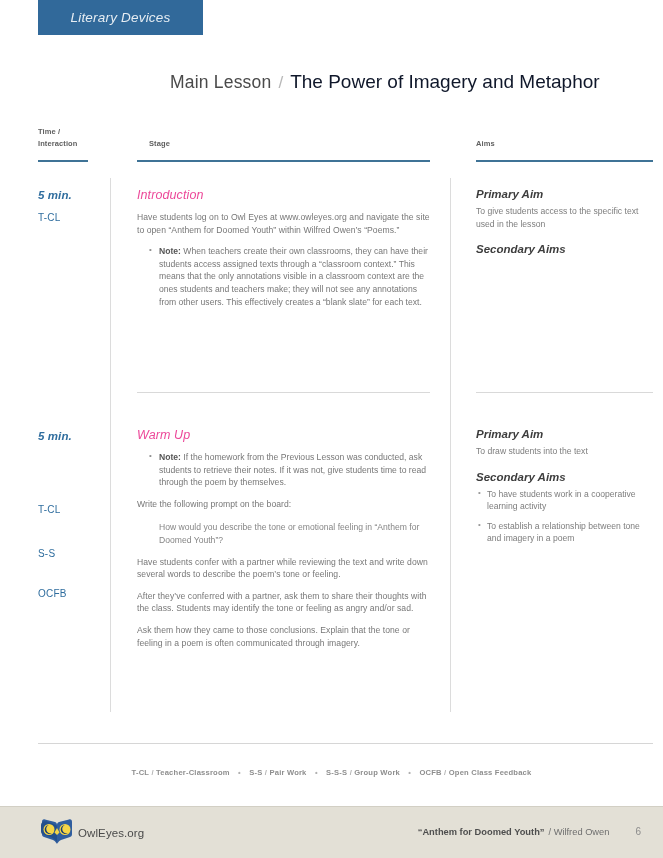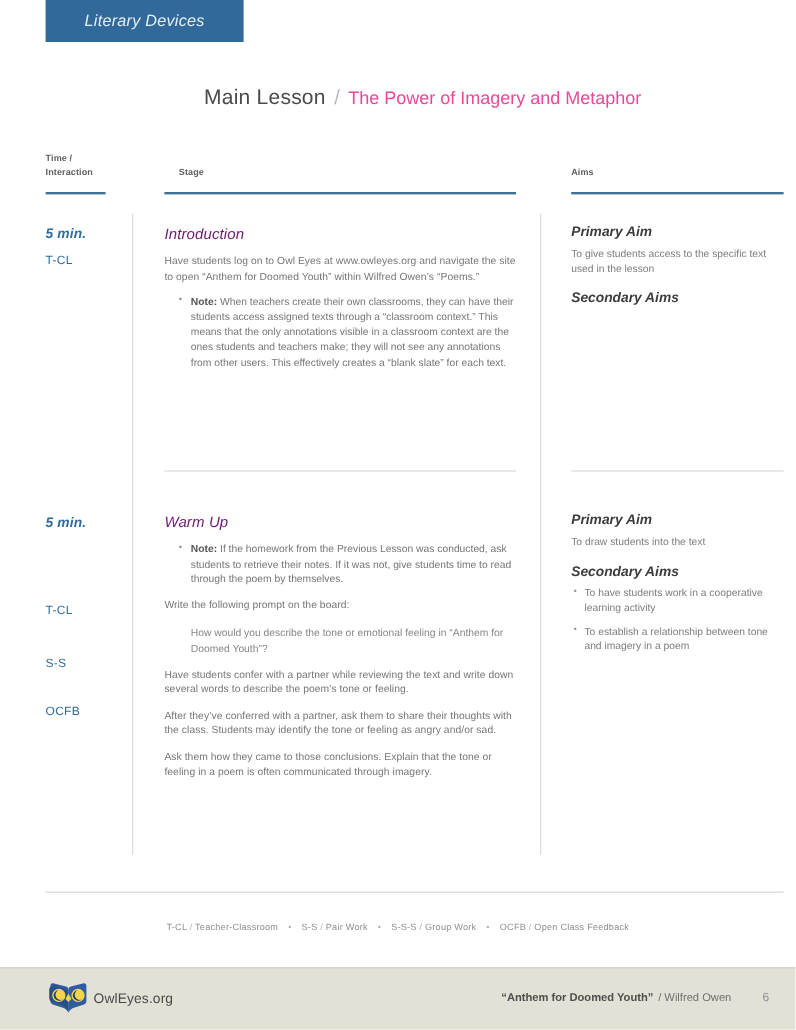--- a/index.html
+++ b/index.html
@@ -56,22 +56,22 @@
     font-weight: 400;
     letter-spacing: .2px;
   }
   .title-slash {
     font-size: 17px;
     color: #b8b8b8;
     margin: 0 7px;
     font-weight: 300;
   }
   .title-sub {
-    font-size: 15px;
-    color: #ec4899;
+    font-size: 19px;
+    color: #0f172a;
     font-weight: 400;
   }
 
   
   .col-head {
     position: absolute;
     font-size: 7.5px;
     font-weight: bold;
     color: #5f5f5f;
     line-height: 11.5px;
@@ -137,21 +137,21 @@
     width: 295px;
   }
   .aims-col {
     position: absolute;
     left: 476px;
     width: 165px;
   }
   .sec-heading {
     font-size: 12.5px;
     font-style: italic;
-    color: #701a75;
+    color: #ec4899;
     font-weight: 400;
     margin: 0 0 9px 0;
     letter-spacing: .1px;
   }
   .aims-heading {
     font-size: 11.5px;
     font-style: italic;
     font-weight: bold;
     color: #3d3d3d;
     margin: 0 0 5px 0;
@@ -233,20 +233,21 @@
   }
   .legend {
     position: absolute;
     left: 0;
     top: 768px;
     width: 663px;
     text-align: center;
     font-size: 7.6px;
     color: #8e8e8e;
     letter-spacing: .2px;
+    font-weight: bold;
   }
   .legend .dot { margin: 0 6px; color: #b0b0b0; }
   .legend .sl { color: #b0b0b0; }
 
   
   .botbar {
     position: absolute;
     left: 0;
     top: 806px;
     width: 663px;

